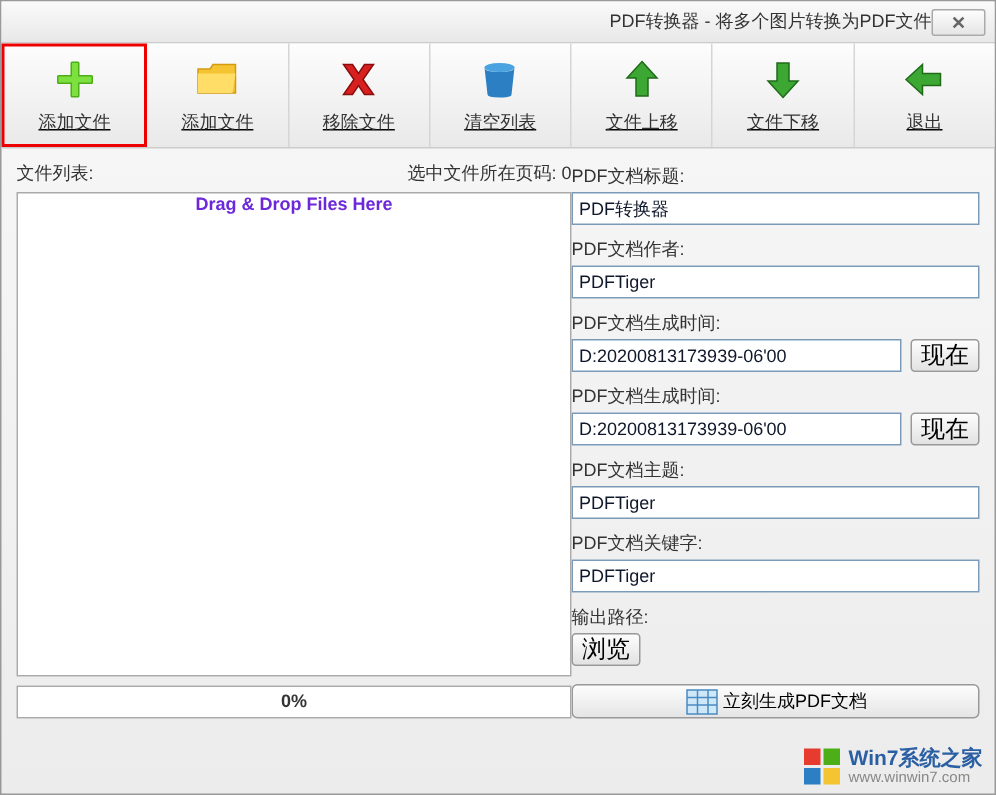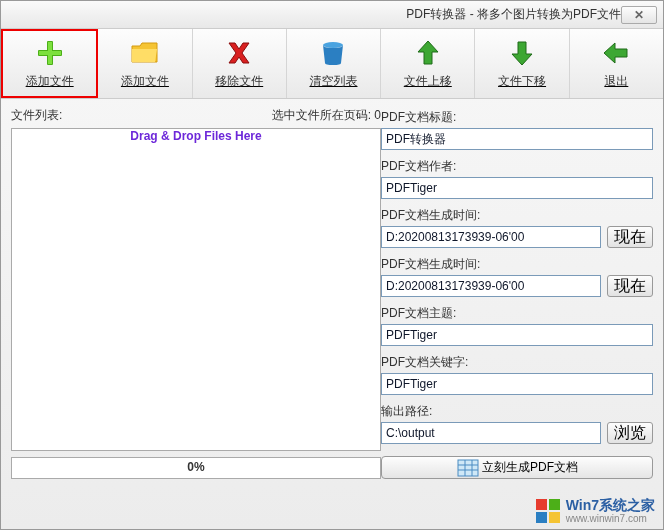--- a/index.html
+++ b/index.html
@@ -159,21 +159,20 @@
         <input class="text-input" value="PDFTiger" style="">
       </div>
 
       <div class="field-label">PDF文档关键字:</div>
       <div class="field-row">
         <input class="text-input" value="PDFTiger" style="">
       </div>
 
       <div class="field-label">输出路径:</div>
       <div class="field-row">
-        <input class="text-input" value="C:\output" style="">
         <button class="small-btn">浏览</button>
       </div>
 
       <div class="generate-btn">
         <span class="generate-icon">
           <svg width="24" height="20" viewBox="0 0 24 20">
               <rect x="2" y="2" width="20" height="16" fill="#cfe8f7" stroke="#4a8bc2"></rect>
               <line x1="2" y1="7" x2="22" y2="7" stroke="#4a8bc2"></line>
               <line x1="2" y1="12" x2="22" y2="12" stroke="#4a8bc2"></line>
               <line x1="9" y1="2" x2="9" y2="18" stroke="#4a8bc2"></line>

